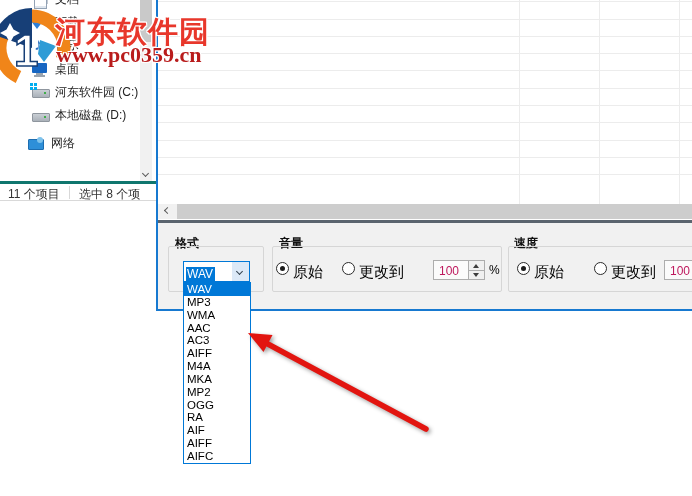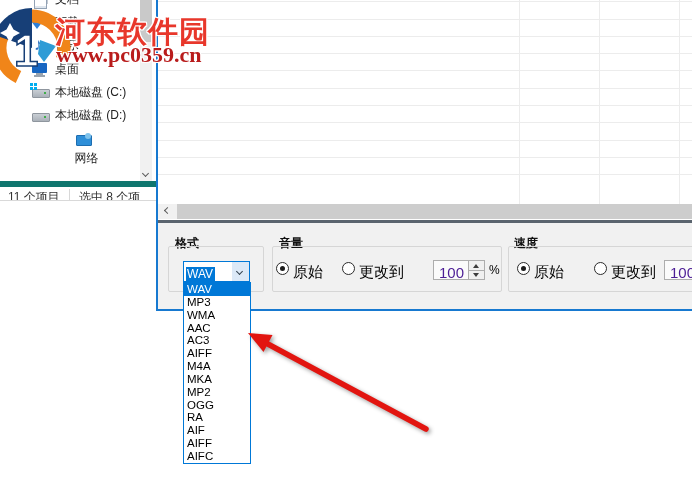--- a/index.html
+++ b/index.html
@@ -3,21 +3,21 @@
 <meta charset="utf-8">
 <style>
   * { margin:0; padding:0; box-sizing:border-box; }
   body { background:#fff; font-family:"Liberation Sans","DejaVu Sans",sans-serif; }
   #screen { position:relative; width:692px; height:496px; background:#fff; overflow:hidden; }
 
   
   #dialog { position:absolute; left:0; top:0; width:156px; height:201px; background:#fff; border-bottom:1px solid #d9d9d9; overflow:hidden; z-index:2; }
   #sidebar-list { position:absolute; left:0; top:-12px; width:140px; }
   .side-row { display:flex; align-items:center; height:23.2px; padding-left:31px; cursor:default; white-space:nowrap; }
-  .side-row.network-row { margin-top:5px; padding-left:27px;flex-direction:column; }
+  .side-row.network-row { margin-top:5px; padding-left:27px; }
   .side-label { margin-left:6px; font-size:12px; color:#222; }
   .ic { width:18px; height:16px; position:relative; flex:0 0 18px; }
   
   .document-icon::before { content:""; position:absolute; left:3px; top:1px; width:11px; height:14px; background:#fff; border:1px solid #93a2b4;
      box-shadow:inset 0 -2px 0 #dfe6ee; }
   .document-icon::after { content:""; position:absolute; left:5px; top:4px; width:7px; height:6px;
      background:repeating-linear-gradient(to bottom,#9fb0c2 0 1px,transparent 1px 3px); }
   
   .download-icon::before { content:""; position:absolute; left:4px; top:0; width:4px; height:7px; background:#2e7fd6; }
   .download-icon::after { content:""; position:absolute; left:0; top:6px; border-left:6px solid transparent; border-right:6px solid transparent; border-top:8px solid #2e7fd6; }
@@ -34,21 +34,21 @@
   
   .network-icon::before { content:""; position:absolute; left:1px; top:3px; width:14px; height:9px; background:#2e8fd8; border:1px solid #1d6db0; border-radius:1px; }
   .network-icon::after { content:""; position:absolute; left:10px; top:1px; width:6px; height:6px; background:#7fc3ec; border-radius:50%; }
 
   
   #side-scrollbar { position:absolute; left:140px; top:0; width:12px; height:184px; background:#f1f1f1; }
   #side-scroll-thumb { position:absolute; left:0; top:0; width:12px; height:42px; background:#c9c9c9; }
   #side-scroll-down { position:absolute; left:0; top:166px; width:12px; height:18px; background:#f1f1f1; }
   .chev-down { position:absolute; left:3px; top:5px; width:5px; height:5px; border-right:1.6px solid #5a5a5a; border-bottom:1.6px solid #5a5a5a; transform:rotate(45deg); }
   
-  #status-bar { position:absolute; left:0; top:181px; width:156px; height:18px; background:#fff; border-top:6px solid #0f766e; font-size:12px; color:#333; white-space:nowrap; }
+  #status-bar { position:absolute; left:0; top:181px; width:156px; height:18px; background:#fff; border-top:3px solid #0f766e; font-size:12px; color:#333; white-space:nowrap; }
   #status-items { position:absolute; left:8px; top:2px; }
   #status-divider { position:absolute; left:69px; top:2px; width:1px; height:13px; background:#d8d8d8; }
   #status-selected { position:absolute; left:79px; top:2px; }
 
   
   #main-window { position:absolute; left:156px; top:0; width:432px; height:311px; z-index:1; }
   #win-left-border { position:absolute; left:0; top:0; width:2px; height:311px; background:#1779d0; }
   #win-bottom-border { position:absolute; left:0; top:309px; width:536px; height:2px; background:#1779d0; }
   #file-grid { position:absolute; left:2px; top:0; width:534px; height:204px; background:#fff;
      background-image:repeating-linear-gradient(to bottom,#fff 0 16.3px,#ececec 16.3px 17.3px);
@@ -68,21 +68,21 @@
   #format-combo { position:absolute; left:25px; top:38px; width:67px; height:21px; background:#fff; border:1px solid #0078d7; display:flex; }
   #combo-value-wrap { flex:1; overflow:hidden; padding:2px 0 0 2px; }
   #combo-value { display:inline-block; background:#0078d7; color:#fff; font-size:12px; padding:0 2px 1px 1px; }
   #combo-button { width:17px; background:#dce9f7; position:relative; }
   #combo-button .chev-down { left:5px; top:7px; border-color:#33414f; }
   
   .radio { position:absolute; width:13px; height:13px; border:1.5px solid #2b2b2b; border-radius:50%; background:#fff; }
   .radio.checked::after { content:""; position:absolute; left:2.5px; top:2.5px; width:5px; height:5px; background:#1c1c1c; border-radius:50%; }
   .radio-label { position:absolute; font-size:15px; color:#000; white-space:nowrap; }
   .spinner { position:absolute; width:52px; height:20px; background:#fbfbfb; border:1px solid #adadad; display:flex; }
-  .spin-value { flex:1; font-size:15px; color:#4c1d95; padding:3px 0 0 5px; }
+  .spin-value { flex:1; font-size:12px; color:#be185d; padding:3px 0 0 5px; }
   .spin-buttons { width:16px; border-left:1px solid #adadad; display:flex; flex-direction:column; }
   .spin-up,.spin-down { flex:1; background:#f0f0f0; position:relative; }
   .spin-up { border-bottom:1px solid #adadad; }
   .spin-up::after { content:""; position:absolute; left:4px; top:2.5px; border-left:3.5px solid transparent; border-right:3.5px solid transparent; border-bottom:4px solid #3c3c3c; }
   .spin-down::after { content:""; position:absolute; left:4px; top:2.5px; border-left:3.5px solid transparent; border-right:3.5px solid transparent; border-top:4px solid #3c3c3c; }
   .unit-label { position:absolute; font-size:12px; color:#000; }
 
   
   #format-dropdown { position:absolute; left:183px; top:282px; width:68px; background:#fff; border:1px solid #0078d7; z-index:20; }
   .dd-item { height:12.85px; line-height:12.6px; font-size:11.5px; color:#000; padding-left:3px; white-space:nowrap; cursor:default; }
@@ -123,21 +123,21 @@
           <span class="side-label">音乐</span>
         </div>
         <div class="side-row">
           <span class="ic desktop-icon"></span>
           <span class="side-label">桌面</span>
         </div>
         <div class="side-row">
           <span class="ic drive-c-icon">
             <span class="led"></span>
           </span>
-          <span class="side-label">本地磁盘 (C:)</span>
+          <span class="side-label">河东软件园 (C:)</span>
         </div>
         <div class="side-row">
           <span class="ic drive-d-icon">
             <span class="led"></span>
           </span>
           <span class="side-label">本地磁盘 (D:)</span>
         </div>
         <div class="side-row network-row">
           <span class="ic network-icon"></span>
           <span class="side-label">网络</span>

